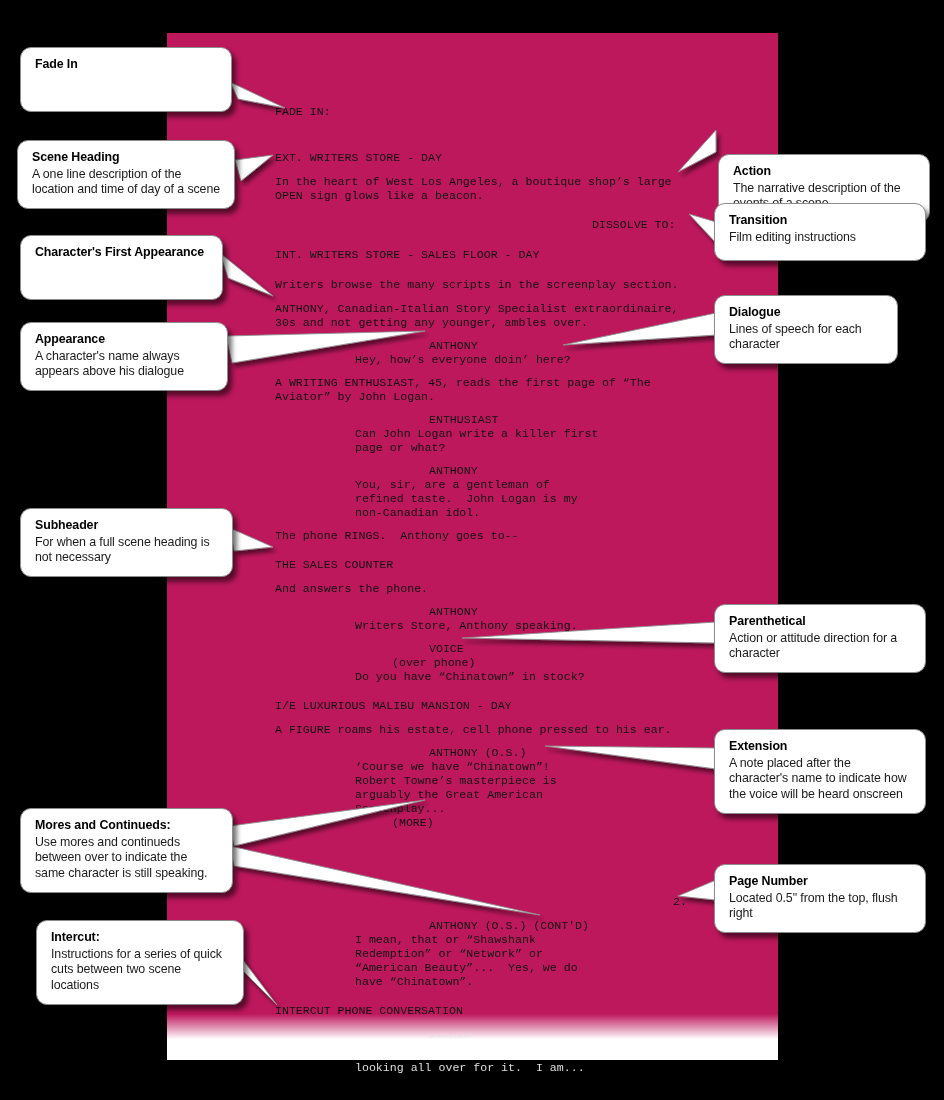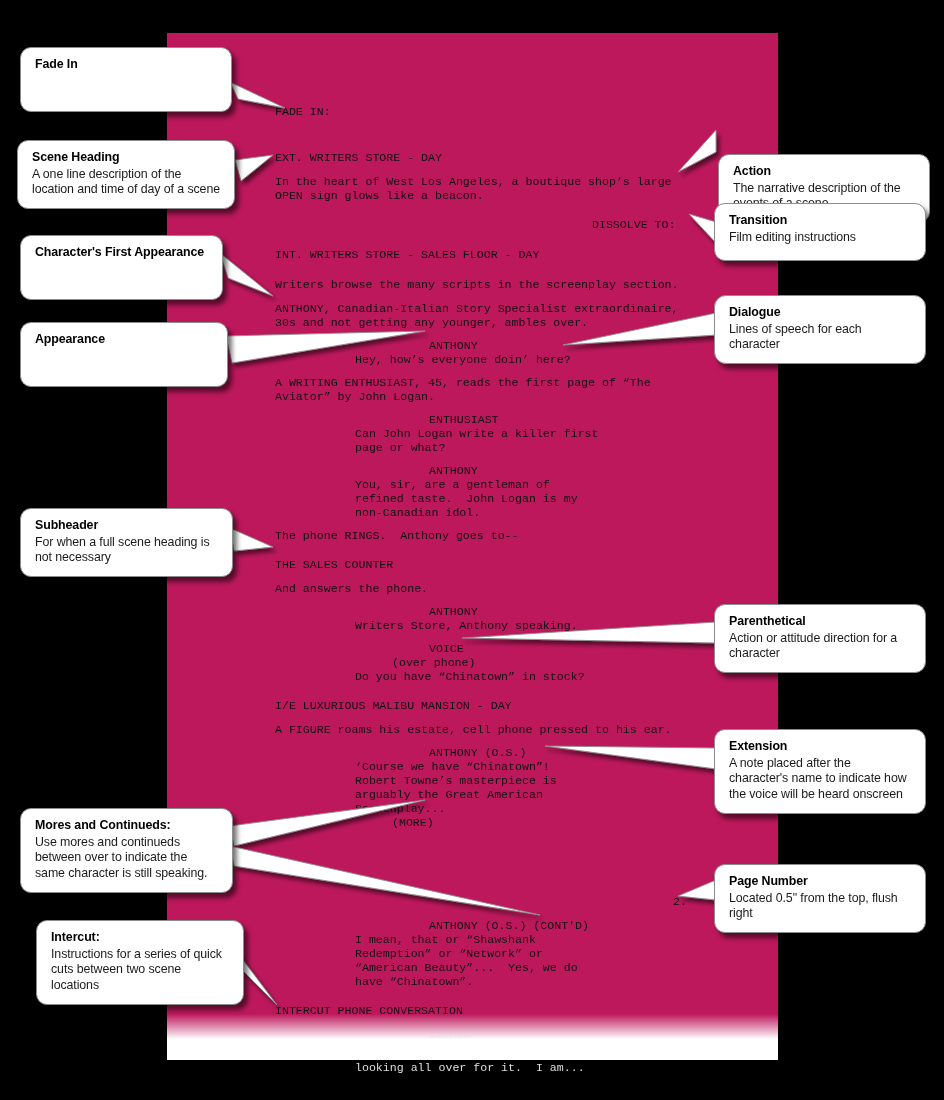--- a/index.html
+++ b/index.html
@@ -132,20 +132,21 @@
       </div>
       <div class="callout" style="left: 17px; top: 140px; width: 218px; min-height: 65px;">
         <div class="c-title">Scene Heading</div>
         <div class="c-body">A one line description of the location and time of day of a scene</div>
       </div>
       <div class="callout" style="left: 20px; top: 235px; width: 203px; min-height: 65px;">
         <div class="c-title">Character's First Appearance</div>
       </div>
       <div class="callout" style="left: 20px; top: 322px; width: 208px; min-height: 65px;">
         <div class="c-title">Appearance</div>
+        <div class="c-body">A character's name always appears above his dialogue</div>
       </div>
       <div class="callout" style="left: 20px; top: 508px; width: 213px; min-height: 65px;">
         <div class="c-title">Subheader</div>
         <div class="c-body">For when a full scene heading is not necessary</div>
       </div>
       <div class="callout" style="left: 20px; top: 808px; width: 213px; min-height: 78px;">
         <div class="c-title">Mores and Continueds:</div>
         <div class="c-body">Use mores and continueds between over to indicate the same character is still speaking.</div>
       </div>
       <div class="callout" style="left: 20px; top: 920px; width: 208px; min-height: 62px; margin-left: 16px;">
@@ -156,21 +157,21 @@
 
   <div id="right-callouts">
       <div class="callout" style="left: 718px; top: 110px; width: 212px; min-height: 62px; margin-top: 44px;">
         <div class="c-title">Action</div>
         <div class="c-body">The narrative description of the events of a scene</div>
       </div>
       <div class="callout" style="left: 714px; top: 203px; width: 212px; min-height: 58px;">
         <div class="c-title">Transition</div>
         <div class="c-body">Film editing instructions</div>
       </div>
-      <div class="callout" style="left: 714px; top: 295px; width: 212px; min-height: 62px; border-radius: 12px;">
+      <div class="callout" style="left: 714px; top: 295px; width: 184px; min-height: 62px;">
         <div class="c-title">Dialogue</div>
         <div class="c-body">Lines of speech for each character</div>
       </div>
       <div class="callout" style="left: 714px; top: 604px; width: 212px; min-height: 62px;">
         <div class="c-title">Parenthetical</div>
         <div class="c-body">Action or attitude direction for a character</div>
       </div>
       <div class="callout" style="left: 714px; top: 729px; width: 212px; min-height: 78px;">
         <div class="c-title">Extension</div>
         <div class="c-body">A note placed after the character's name to indicate how the voice will be heard onscreen</div>

